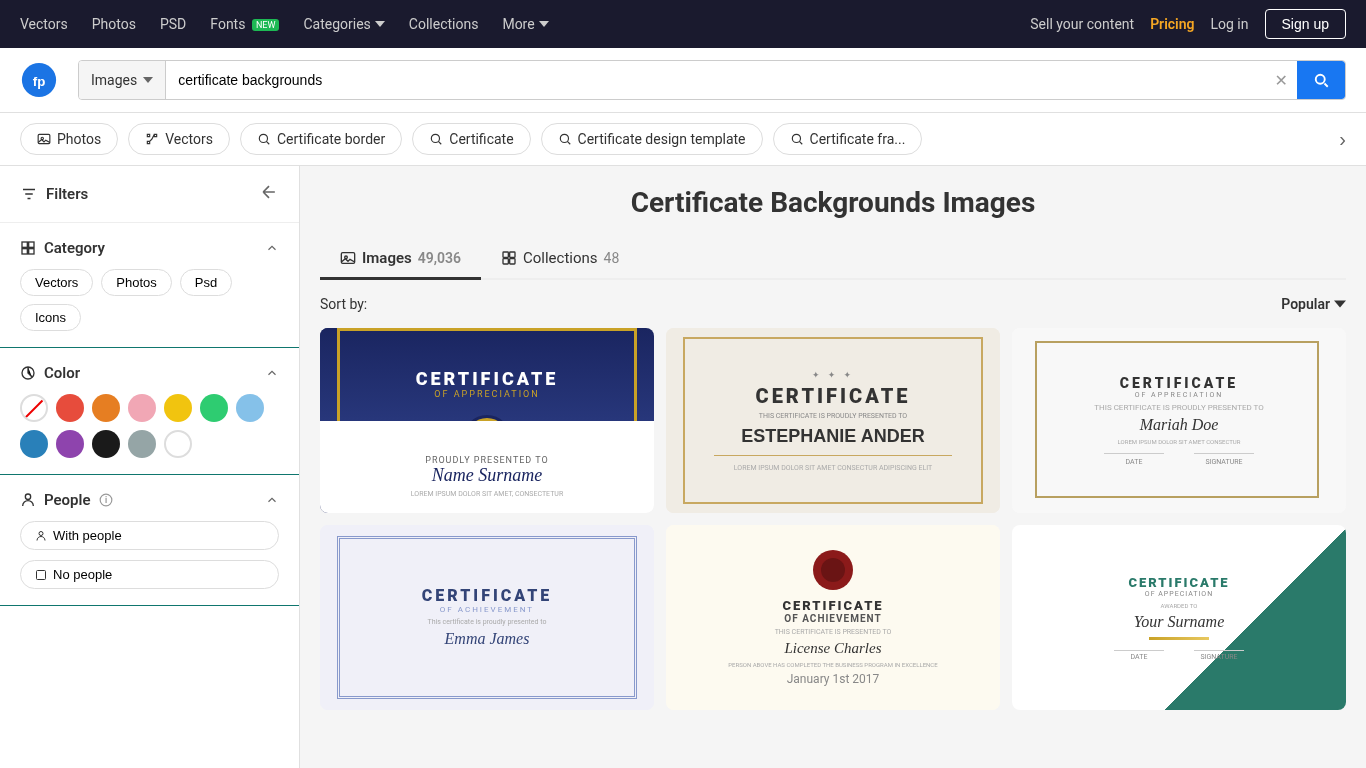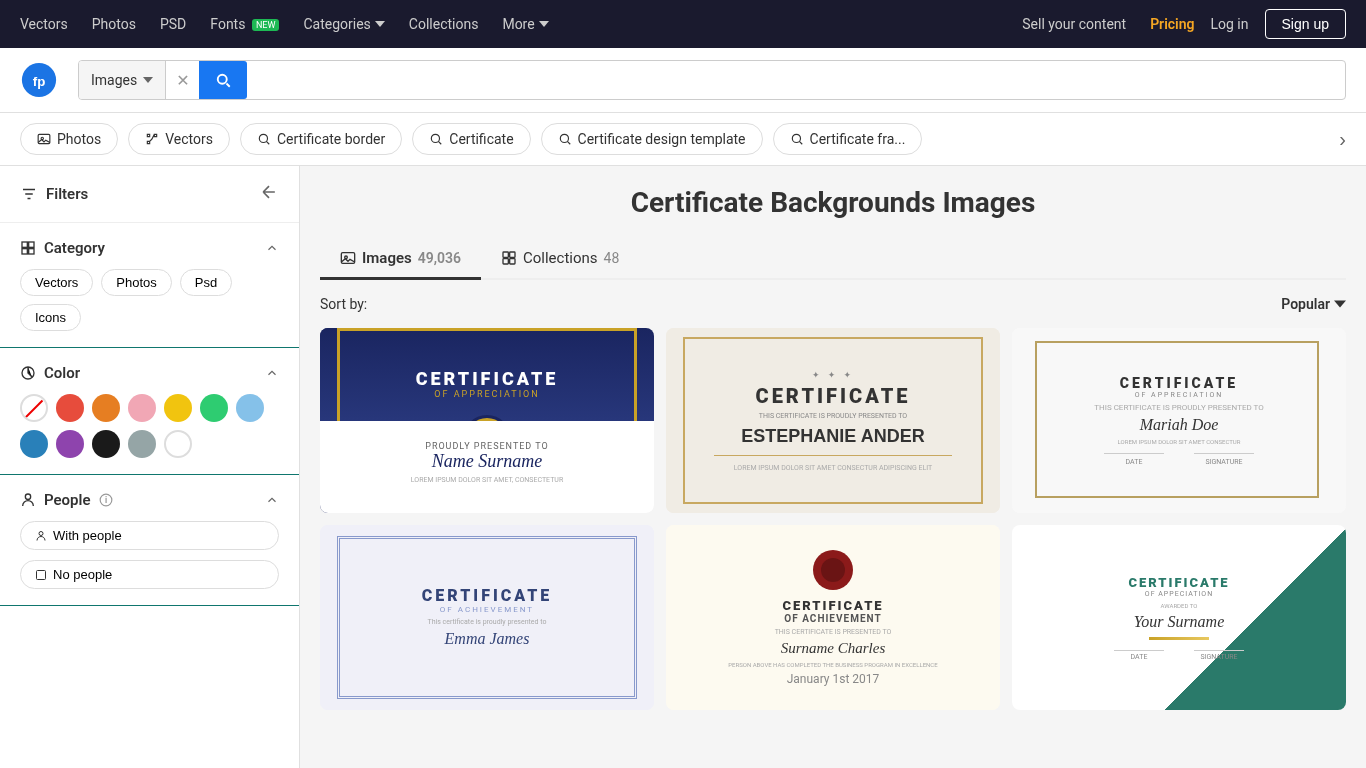--- a/index.html
+++ b/index.html
@@ -20,21 +20,21 @@
       font-size: 14px;
       cursor: pointer;
     }
     .nav-right {
       margin-left: auto;
       display: flex;
       align-items: center;
       gap: 16px;
     }
     .nav-right a { color: #ccc; text-decoration: none; font-size: 14px; }
-    .nav-pricing { color: #f5a623 !important; font-weight: 600; margin-left: 8px; }
+    .nav-pricing { color: #f5a623 !important; font-weight: 600; }
     .nav-login { color: #ccc; text-decoration: none; font-size: 14px; }
     .nav-signup {
       background: transparent;
       border: 1px solid #fff;
       color: #fff;
       padding: 6px 16px;
       border-radius: 4px;
       cursor: pointer;
       font-size: 14px;
     }
@@ -406,20 +406,21 @@
       <text x="20" y="26" text-anchor="middle" fill="white" font-size="14" font-weight="bold" font-family="Arial">fp</text>
     </svg>
   </a>
   <div class="search-wrapper">
     <div class="search-type-select">
       <span>Images</span>
       <svg width="10" height="6" viewBox="0 0 10 6">
           <path d="M0 0l5 6 5-6z" fill="#666"></path>
         </svg>
     </div>
+    <input type="text" class="search-input" value="certificate backgrounds" style="">
     <div class="search-clear">✕</div>
     <button class="search-btn">
       <svg width="18" height="18" viewBox="0 0 24 24" fill="white">
         <path d="M21 21l-4.35-4.35M17 11A6 6 0 1 1 5 11a6 6 0 0 1 12 0z" stroke="white" stroke-width="2.5" fill="none"></path>
       </svg>
     </button>
   </div>
 </div>
 
 <div class="filter-tabs">
@@ -618,21 +619,21 @@
           <div style="position:absolute;top:0;left:0;right:0;height:60%;background:linear-gradient(180deg,#1a2560,#2a3a80);display:flex;align-items:center;justify-content:center;flex-direction:column;">
             <div style="border:3px solid #c9a227;width:90%;margin:0 auto;height:100%;position:absolute;top:0;left:5%;"></div>
             <div style="text-align:center;color:#fff;padding:10px;">
               <div style="font-size:18px;font-weight:900;letter-spacing:3px;">CERTIFICATE</div>
               <div style="font-size:9px;letter-spacing:2px;color:#c9a227;">OF APPRECIATION</div>
             </div>
             <div style="width:48px;height:48px;border-radius:50%;background:#c9a227;border:3px solid #1a2560;display:flex;align-items:center;justify-content:center;position:absolute;bottom:-24px;">
               <div style="color:#fff;font-size:10px;font-weight:bold;text-align:center;line-height:1.1;">BEST<br>AWARD</div>
             </div>
           </div>
-          <div style="position:absolute;bottom:0;left:0;right:0;height:50%;background:#fff;display:flex;flex-direction:column;align-items:center;padding-top:20px;">
+          <div style="position:absolute;bottom:0;left:0;right:0;height:50%;background:#fff;display:flex;flex-direction:column;align-items:center;justify-content:center;padding-top:20px;">
             <div style="font-size:9px;color:#666;letter-spacing:1px;">PROUDLY PRESENTED TO</div>
             <div style="font-family:Georgia,serif;font-size:18px;font-style:italic;color:#1a2560;">Name Surname</div>
             <div style="font-size:7px;color:#aaa;margin-top:4px;">LOREM IPSUM DOLOR SIT AMET, CONSECTETUR</div>
           </div>
         </div>
         <div class="image-card-overlay"></div>
       </div>
 
       <div class="image-card" style="background:#f0ece4;">
         <div class="image-card-inner" style="flex-direction:column;background:#f0ece4;padding:12px;position:relative;">
@@ -680,21 +681,21 @@
 
       <div class="image-card" style="background:#fdfaf0;">
         <div class="image-card-inner" style="flex-direction:column;background:#fdfaf0;padding:10px;position:relative;">
           <div style="position:absolute;top:0;left:0;right:0;bottom:0;display:flex;flex-direction:column;align-items:center;justify-content:center;padding:10px;">
             <div style="width:40px;height:40px;border-radius:50%;background:#8b1a1a;margin-bottom:8px;display:flex;align-items:center;justify-content:center;">
               <div style="width:24px;height:24px;border-radius:50%;background:#6a1414;"></div>
             </div>
             <div style="font-size:13px;font-weight:900;letter-spacing:2px;color:#333;text-align:center;">CERTIFICATE</div>
             <div style="font-size:10px;font-weight:700;letter-spacing:1px;color:#555;text-align:center;">OF ACHIEVEMENT</div>
             <div style="font-size:7px;color:#aaa;text-align:center;margin:4px 0;padding:0 10px;">THIS CERTIFICATE IS PRESENTED TO</div>
-            <div style="font-family:Georgia,serif;font-size:15px;font-style:italic;color:#333;">Surname Charles</div>
+            <div style="font-family:Georgia,serif;font-size:15px;font-style:italic;color:#333;">License Charles</div>
             <div style="font-size:6px;color:#aaa;text-align:center;margin-top:4px;padding:0 15px;">PERSON ABOVE HAS COMPLETED THE BUSINESS PROGRAM IN EXCELLENCE</div>
             <div style="font-size:12px;color:#888;margin-top:4px;">January 1st 2017</div>
           </div>
         </div>
         <div class="image-card-overlay"></div>
       </div>
 
       <div class="image-card" style="background:#f5f5f5;">
         <div class="premium-badge">
           <svg width="10" height="10" viewBox="0 0 24 24">

